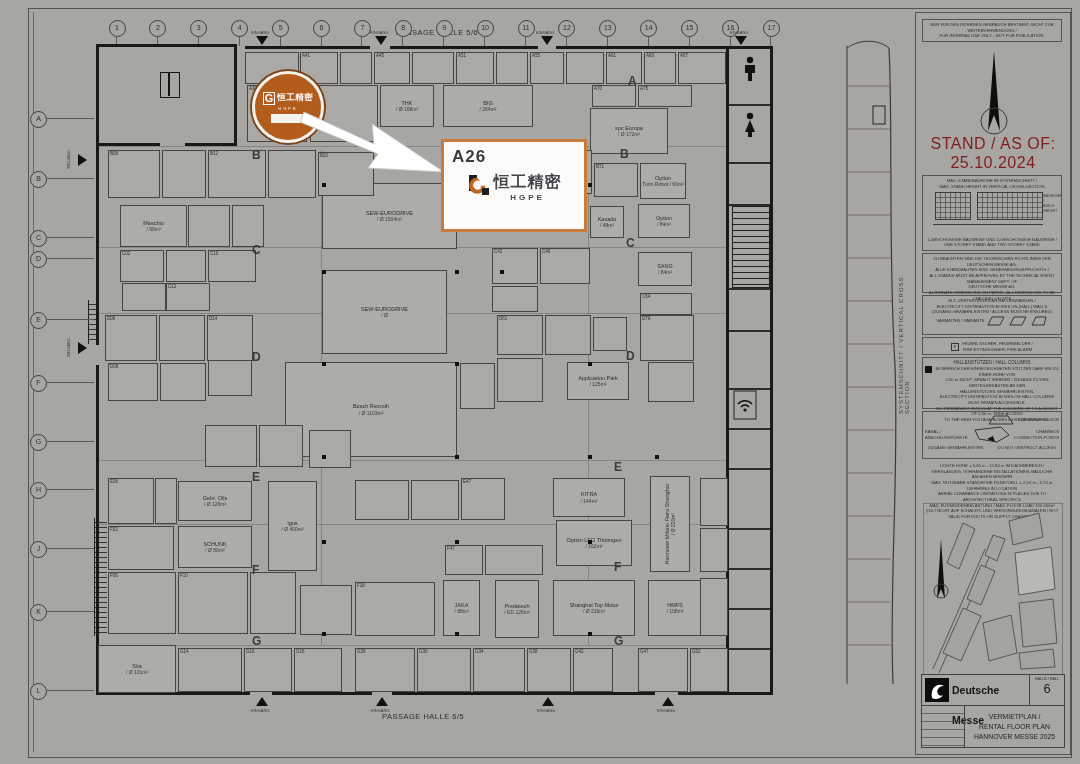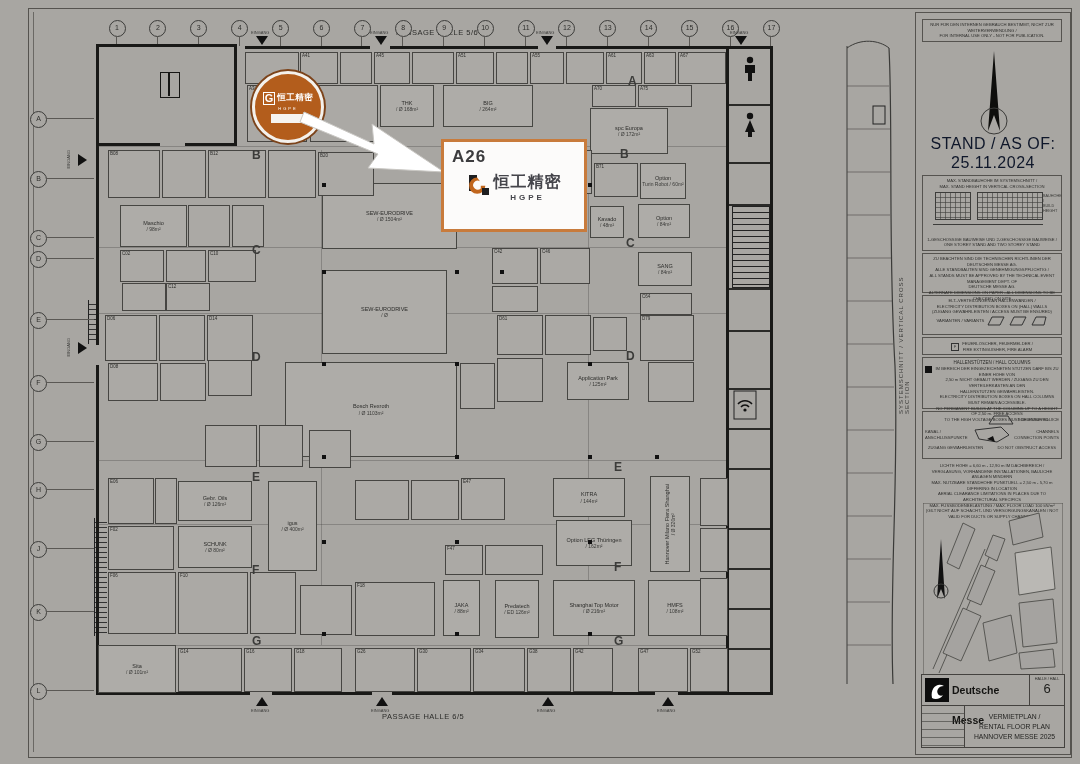--- a/index.html
+++ b/index.html
@@ -48,21 +48,21 @@
   #callout .id{font-size:17px;font-weight:bold;color:#3c3c3e;letter-spacing:1px;margin-left:0;}
   #callout .brand{display:flex;align-items:flex-start;justify-content:center;margin-top:6px;gap:3px;}
   #callout .cnwrap{display:flex;flex-direction:column;align-items:center;}
   #callout .cn{font-size:16px;font-weight:bold;color:#45454b;letter-spacing:1px;line-height:1.1;}
   #callout .en{font-size:8px;font-weight:bold;color:#45454b;letter-spacing:3px;margin-top:2px;}
   
   #sidebar{position:absolute;left:915px;top:12px;width:156px;height:743px;border:1px solid #55534f;box-sizing:border-box;}
   .sb-box{position:absolute;left:6px;width:140px;border:1px solid #55534f;box-sizing:border-box;padding:2px 2px;}
   .tl{font-size:4.2px;line-height:1.35;text-align:center;color:#2f2f2d;}
   .sb-head{font-size:4.5px;text-align:center;color:#2b2b29;}
-  .big-label{position:absolute;width:100%;text-align:center;font-size:16px;color:#0f172a;letter-spacing:.5px;}
+  .big-label{position:absolute;width:100%;text-align:center;font-size:16px;color:#7f1d1d;letter-spacing:.5px;}
   .griddiag{position:absolute;border:1px solid #3c3c3a;
             background:repeating-linear-gradient(90deg,transparent 0 4px,rgba(60,60,58,.6) 4px 5px),
                        repeating-linear-gradient(180deg,transparent 0 4px,rgba(60,60,58,.6) 4px 5px);}
   .dimline{position:absolute;height:1px;background:#3c3c3a;}
   .sideTiny{position:absolute;font-size:3.8px;color:#3a3a38;text-align:left;line-height:1.3;}
   .legendrow{display:flex;align-items:center;gap:3px;justify-content:center;margin-top:1px;}
   .sq{width:7px;height:7px;background:#111;flex:none;}
   .sqo{width:6px;height:6px;border:1px solid #333;flex:none;display:flex;align-items:center;justify-content:center;font-size:3.5px;}
   .accessrow{display:flex;justify-content:space-between;font-size:4.2px;padding:1px 3px;color:#2f2f2d;}
   
@@ -573,21 +573,21 @@
     <div class="sb-box" id="disc" style="top:6px;min-height:22px;">
         <div class="tl">NUR FÜR DEN INTERNEN GEBRAUCH BESTIMMT, NICHT ZUR WEITERVERWENDUNG /</div>
         <div class="tl">FOR INTERNAL USE ONLY - NOT FOR PUBLICATION.</div>
       </div>
 
     <svg class="abs" style="left:28px;top:36px;" width="100" height="96" viewBox="0 0 100 96">
       <polygon points="50,2 56,82 50,66 44,82" fill="#0e0e0c"></polygon>
       <circle cx="50" cy="72" r="13" fill="none" stroke="#3a3a38" stroke-width="1"></circle>
     </svg>
     <div class="big-label" style="top:122px;">STAND / AS OF:</div>
-    <div class="big-label" style="top:141px;">25.11.2024</div>
+    <div class="big-label" style="top:141px;">25.10.2024</div>
 
     <div class="sb-box" style="top:162px;height:76px;">
       <div id="maxh">
           <div class="tl">MAX. STANDBAUHÖHE IM SYSTEMSCHNITT /</div>
           <div class="tl">MAX. STAND HEIGHT IN VERTICAL CROSS-SECTION</div>
         </div>
       <div class="griddiag" style="left:12px;top:16px;width:34px;height:26px;"></div>
       <div class="griddiag" style="left:54px;top:16px;width:64px;height:26px;"></div>
       <div class="dimline" style="left:10px;top:48px;width:110px;"></div>
       <div class="sideTiny" style="right:2px;top:18px;width:16px;">

